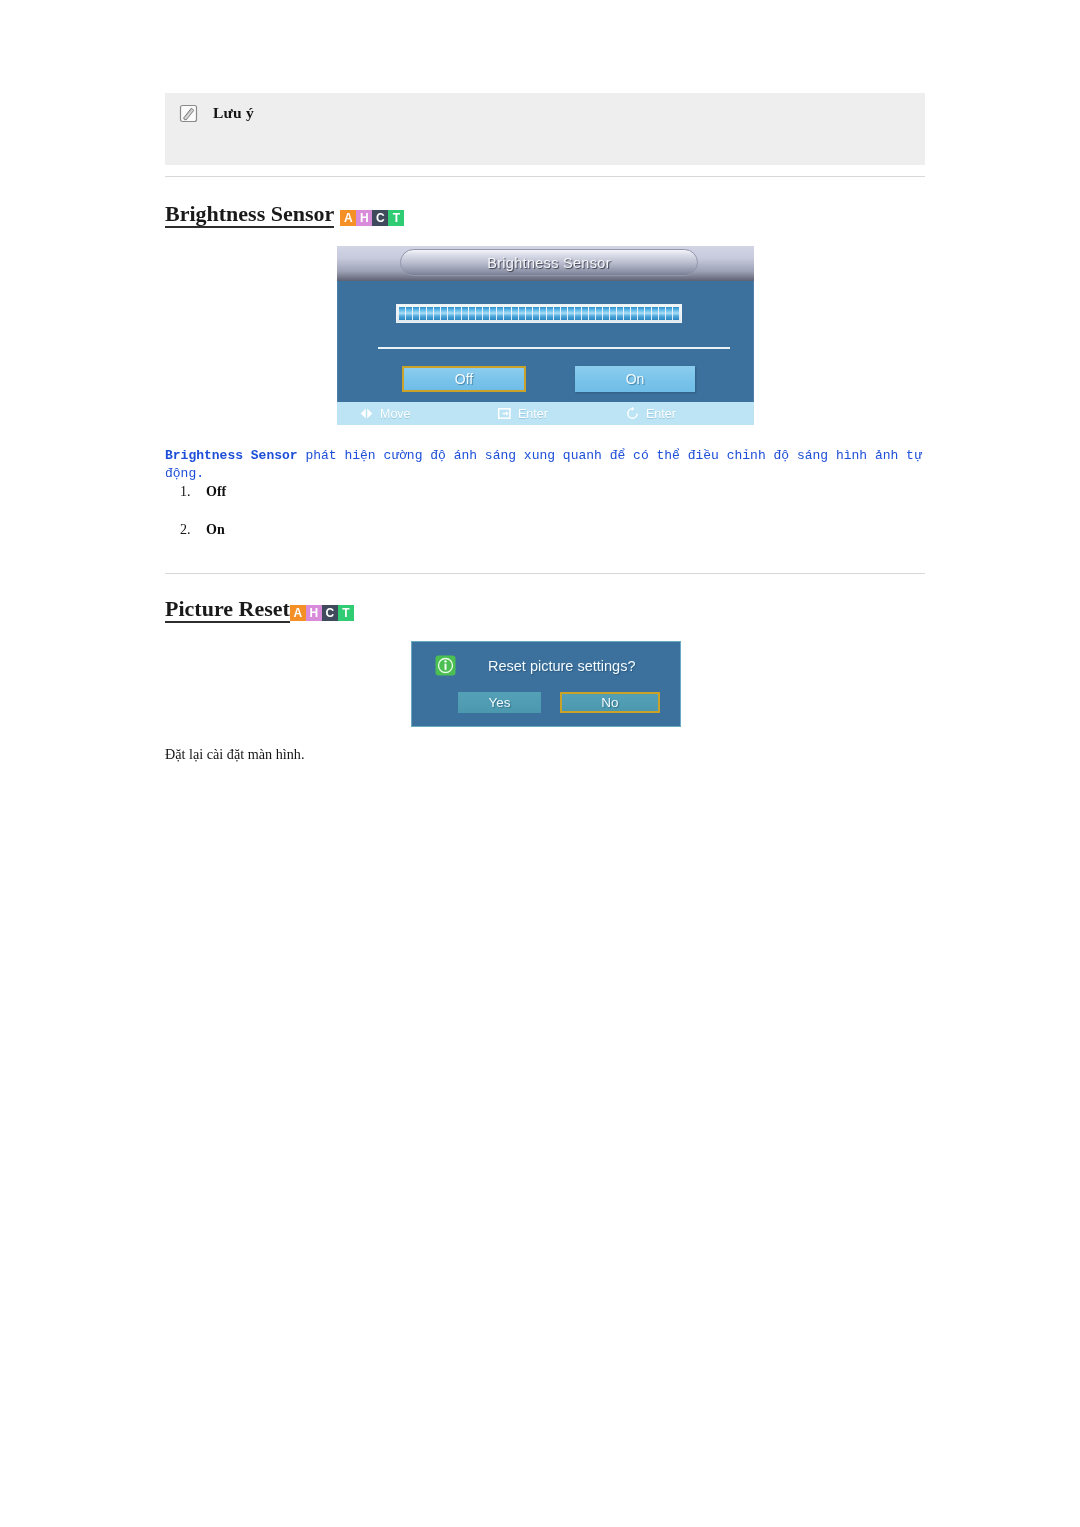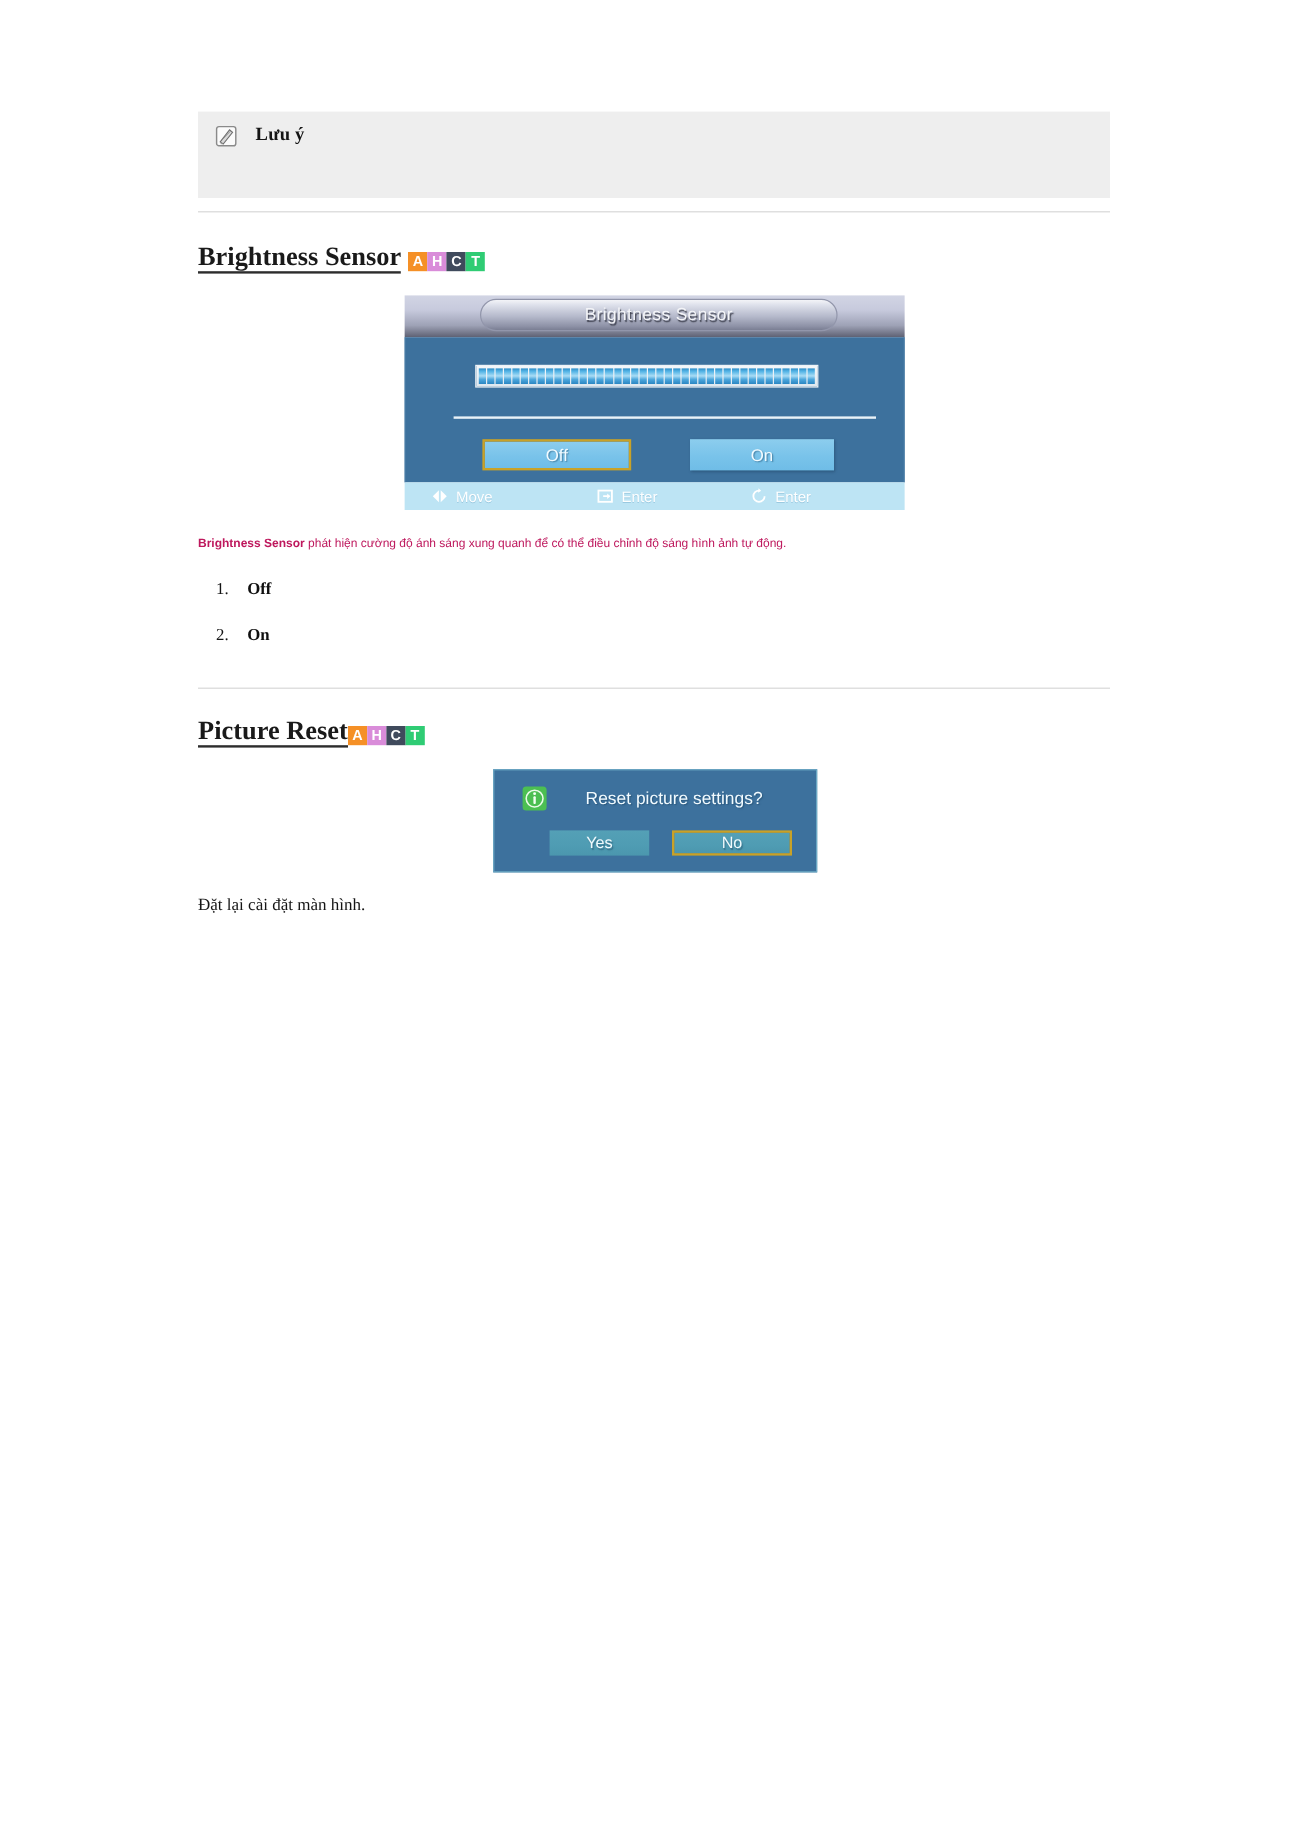--- a/index.html
+++ b/index.html
@@ -235,23 +235,23 @@
   #foot-enter { left: 160px; }
   #foot-return{ left: 288px; }
   .foot-icon { width: 15px; height: 15px; display: block; }
 
   
   .desc {
     position: absolute;
     left: 165px;
     top: 447px;
     width: 760px;
-    font-family: Liberation Sans, sans-serif;
-    font-size: 10px;
-    color: #be185d;
+    font-family: Liberation Mono, monospace;
+    font-size: 13px;
+    color: #1d4ed8;
     line-height: 1.4;
   }
   .desc b { font-weight: bold; }
 
   
   .num-list {
     position: absolute;
     left: 180px;
     top: 484px;
     width: 400px;

